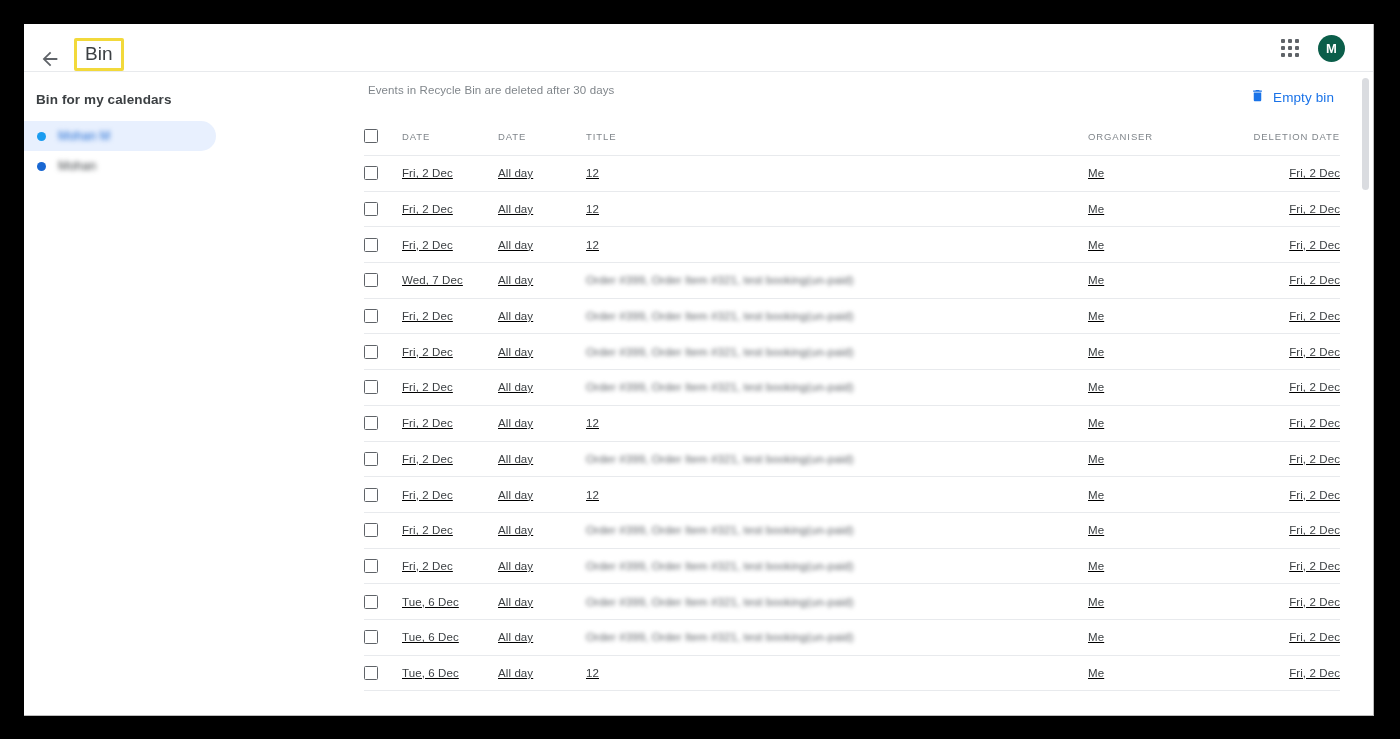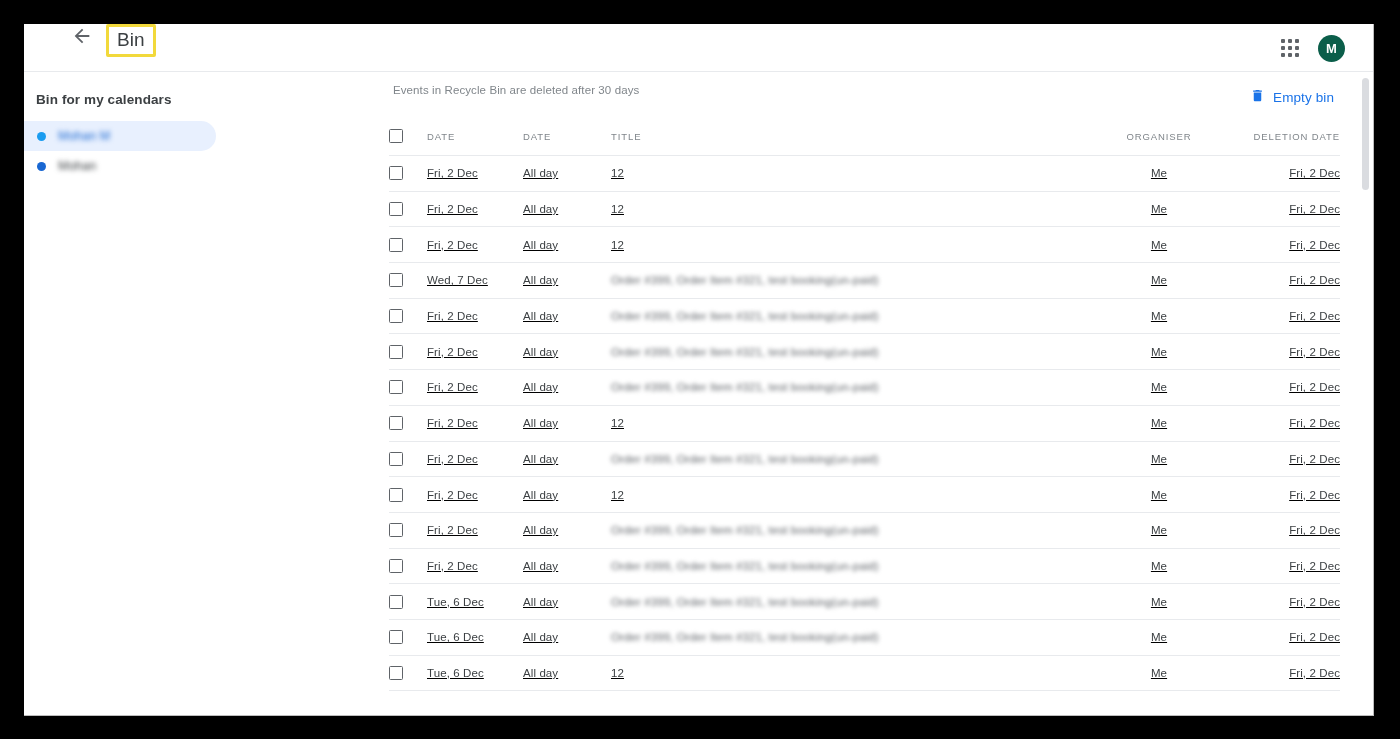--- a/index.html
+++ b/index.html
@@ -18,22 +18,21 @@
     border-right: 1px solid #bdbdbd;
     border-bottom: 1px solid #bdbdbd;
   }
 
   
   #topbar {
     position: relative;
     height: 48px;
     border-bottom: 1px solid #e8eaed;
     display: flex;
-    align-items: flex-start;
-    padding-left: 32px;
+    align-items: flex-end;
   }
   #back-arrow {
     width: 24px; height: 24px;
     margin-left: 14px;
     display: flex; align-items: center; justify-content: center;
     cursor: pointer;
   }
   #back-arrow svg { display:block; }
   #page-title-box {
     margin-left: 12px;
@@ -73,21 +72,20 @@
     font-weight: bold;
     display: flex; align-items: center; justify-content: center;
     cursor: pointer;
     letter-spacing: .2px;
   }
 
   
   #body-area {
     display: flex;
     height: calc(692px - 49px);
-    gap: 25px;
   }
   #sidebar {
     width: 340px;
     padding-top: 20px;
     flex-shrink: 0;
   }
   #sidebar-heading {
     font-size: 13.5px;
     font-weight: bold;
     color: #3c4043;
@@ -155,21 +153,21 @@
     letter-spacing: .9px;
     text-align: left;
     padding: 0 0 12px 0;
     vertical-align: middle;
   }
   thead tr { border-bottom: 1px solid #e8eaed; }
   .col-check  { width: 38px; }
   .col-date   { width: 96px; }
   .col-time   { width: 88px; }
   .col-title  { width: auto; }
-  .col-org    { width: 142px; text-align: center; }
+  .col-org    { width: 142px; }
   .col-del    { width: 110px; text-align: right !important; }
 
   tbody tr { border-bottom: 1px solid #e8eaed; height: 35.7px; text-decoration: underline; }
   tbody td {
     font-size: 11.5px;
     color: #3c4043;
     vertical-align: middle;
     letter-spacing: .1px;
   }
   td.cell-del { text-align: right; }

